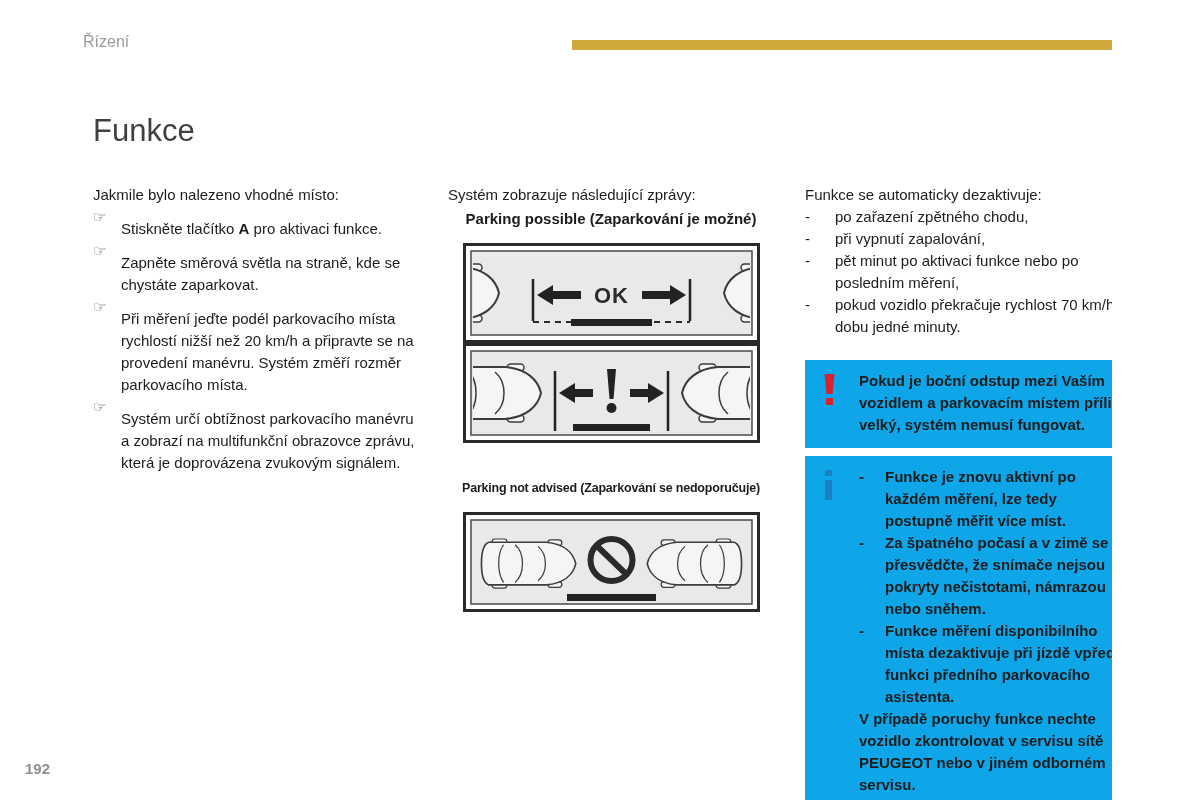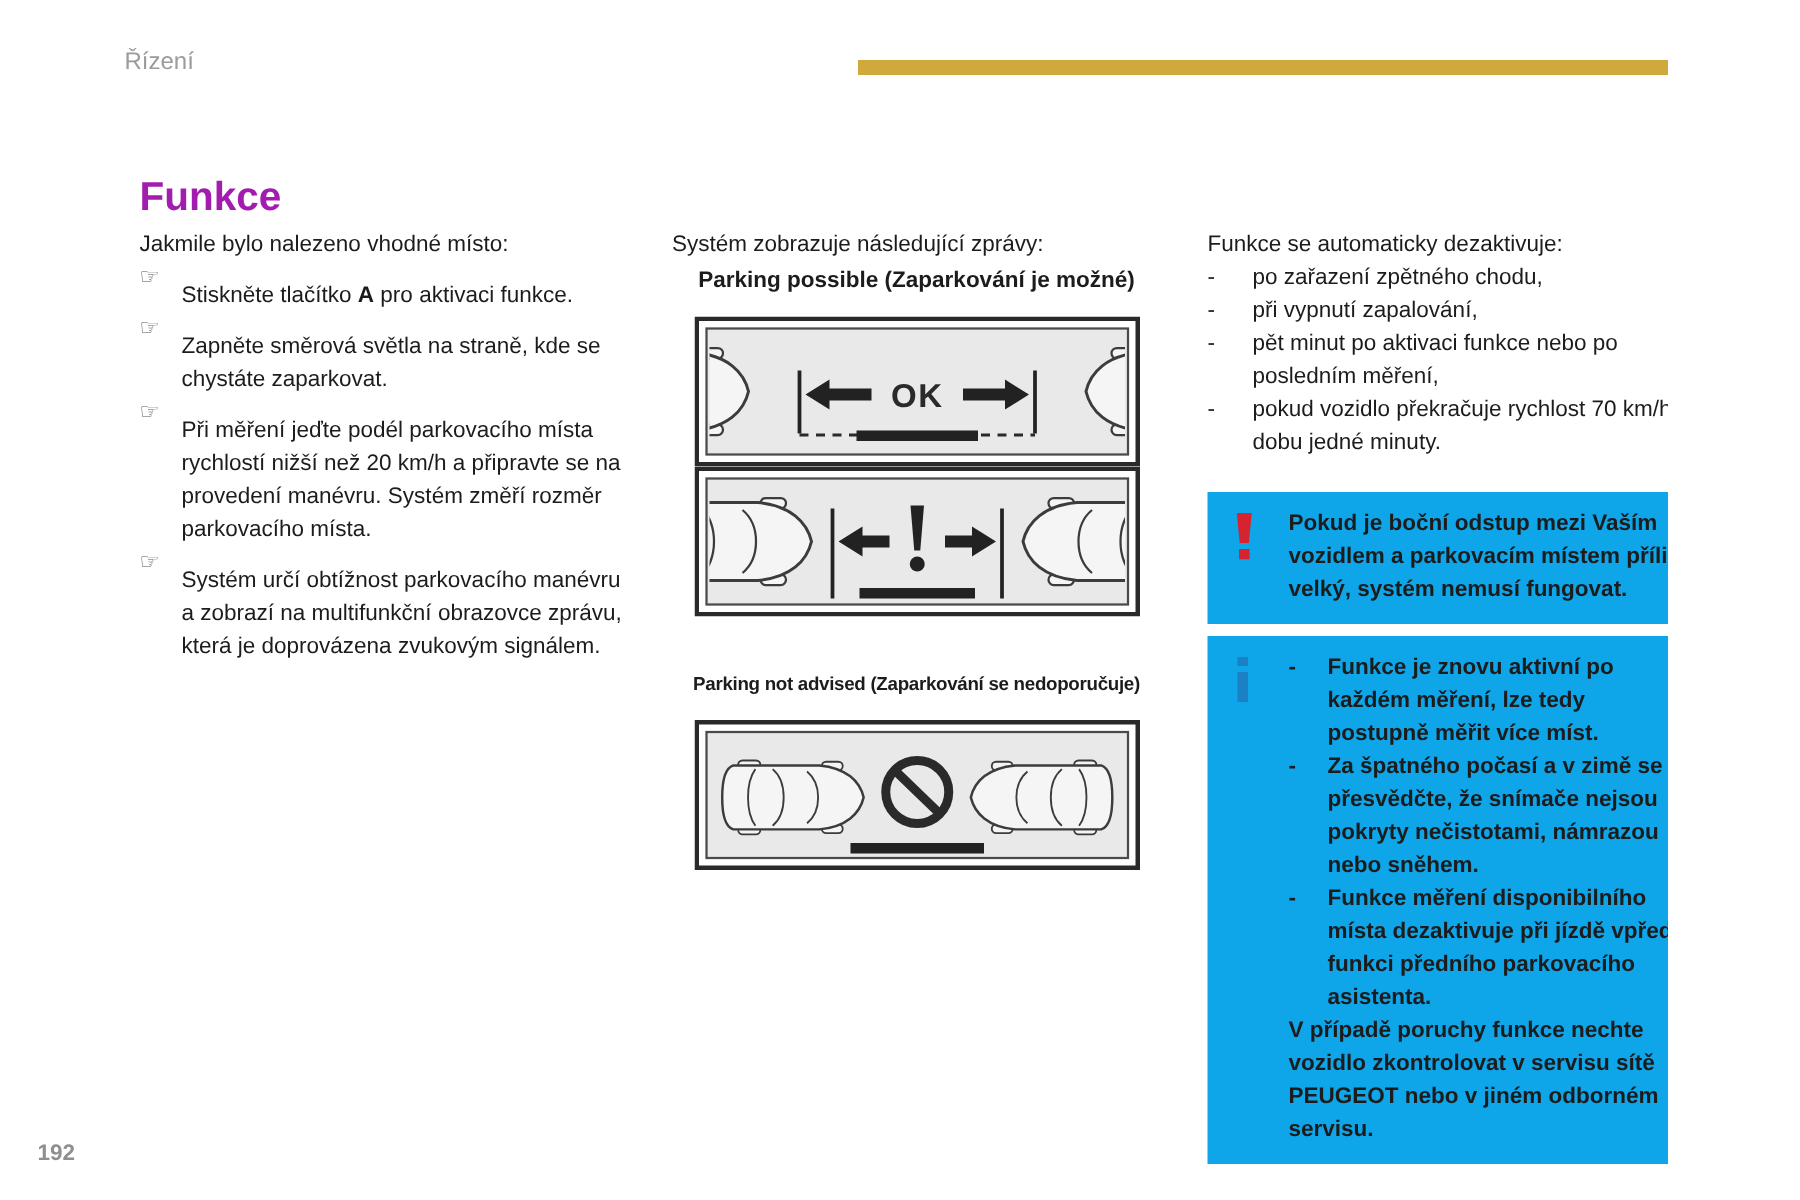--- a/index.html
+++ b/index.html
@@ -4,25 +4,25 @@
 <style>
   html,body{margin:0;padding:0;background:#ffffff;}
   #page{
     position:relative;width:1112px;height:800px;background:#ffffff;overflow:hidden;
     font-family:"Liberation Sans","DejaVu Sans",sans-serif;color:#1c1c1c;
     font-size:15px;line-height:22px;
   }
   
   .section-header{position:absolute;left:83px;top:31px;font-size:16px;color:#9b9b9b;}
   .accent-bar{position:absolute;left:572px;top:40px;width:628px;height:10px;background:#cfa93b;}
-  .page-title{position:absolute;left:93px;top:120px;font-size:27px;font-weight:bold;color:#a21caf;}
+  .page-title{position:absolute;left:93px;top:120px;font-size:31px;font-weight:normal;color:#404040;}
   .page-number{position:absolute;left:25px;top:758px;font-size:15px;font-weight:bold;color:#8f8f8f;}
 
   
-  .col{position:absolute;top:152px;}
+  .col{position:absolute;top:184px;}
   #left-col{left:93px;width:332px;}
   #mid-col{left:448px;width:326px;}
   #right-col{left:805px;width:332px;}
   .col p{margin:0;}
 
   
   ul.finger-list{list-style:none;margin:0;padding:0;}
   ul.finger-list li{display:flex;align-items:flex-start;}
   .finger{width:28px;flex:none;color:#555;font-size:15px;}
   .btext{flex:1;margin-top:12px;}

